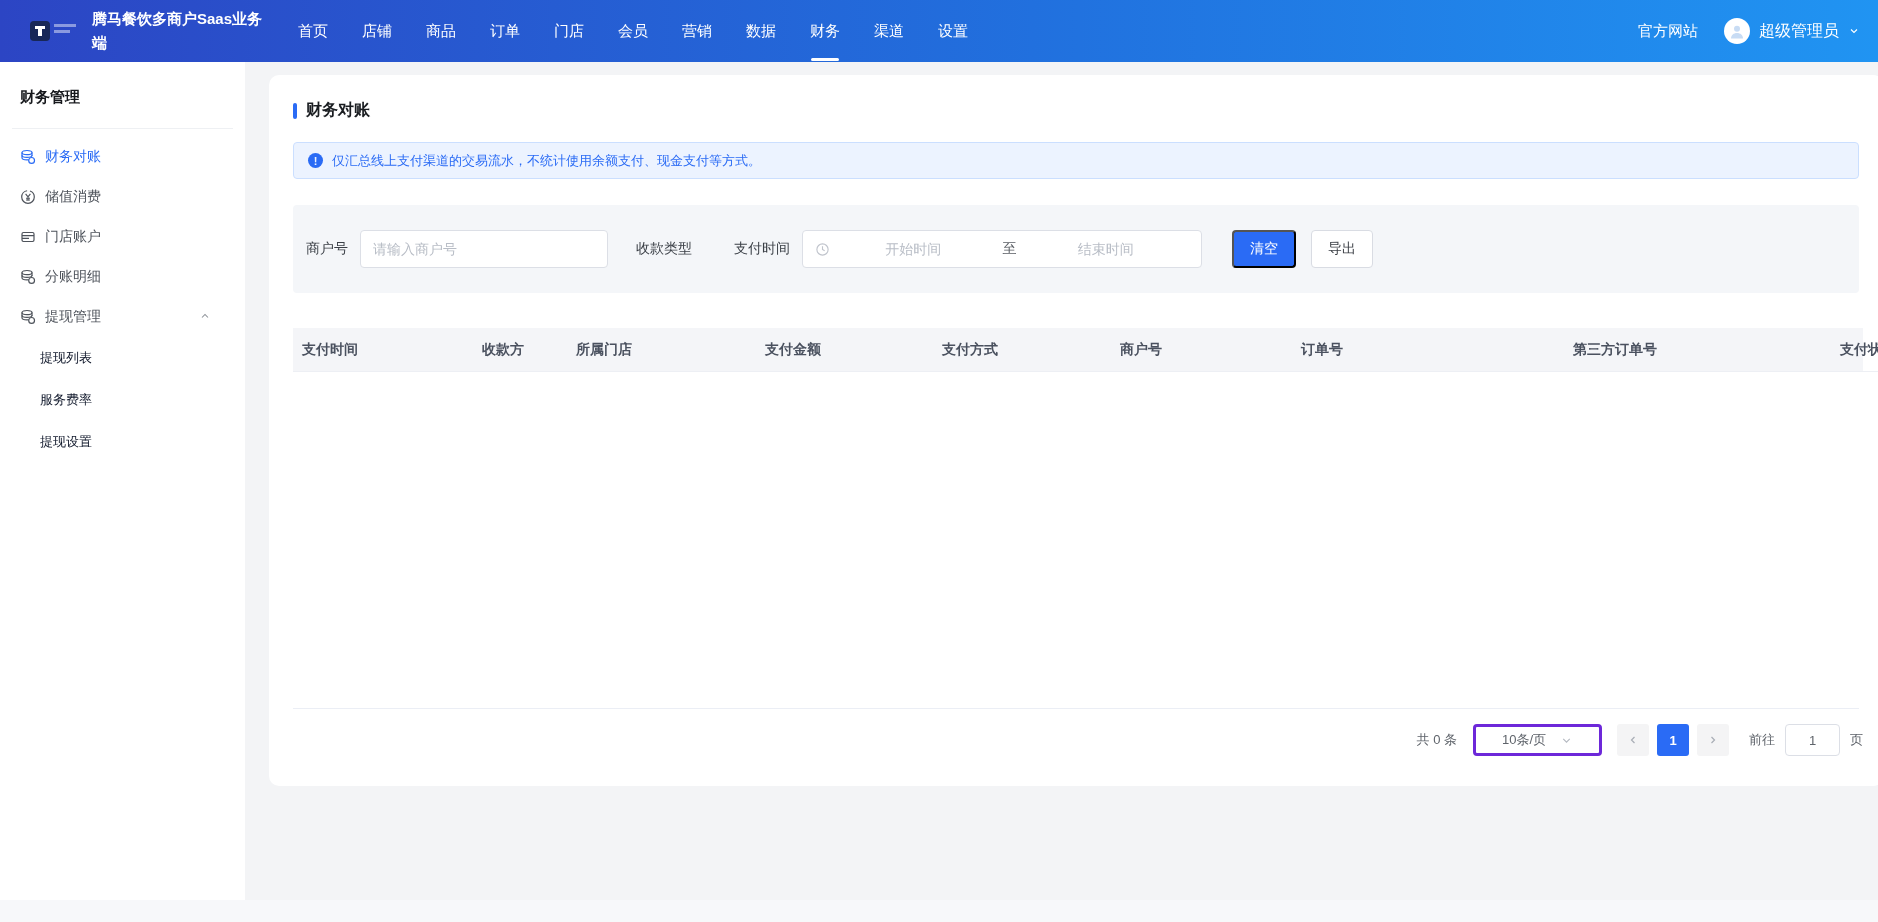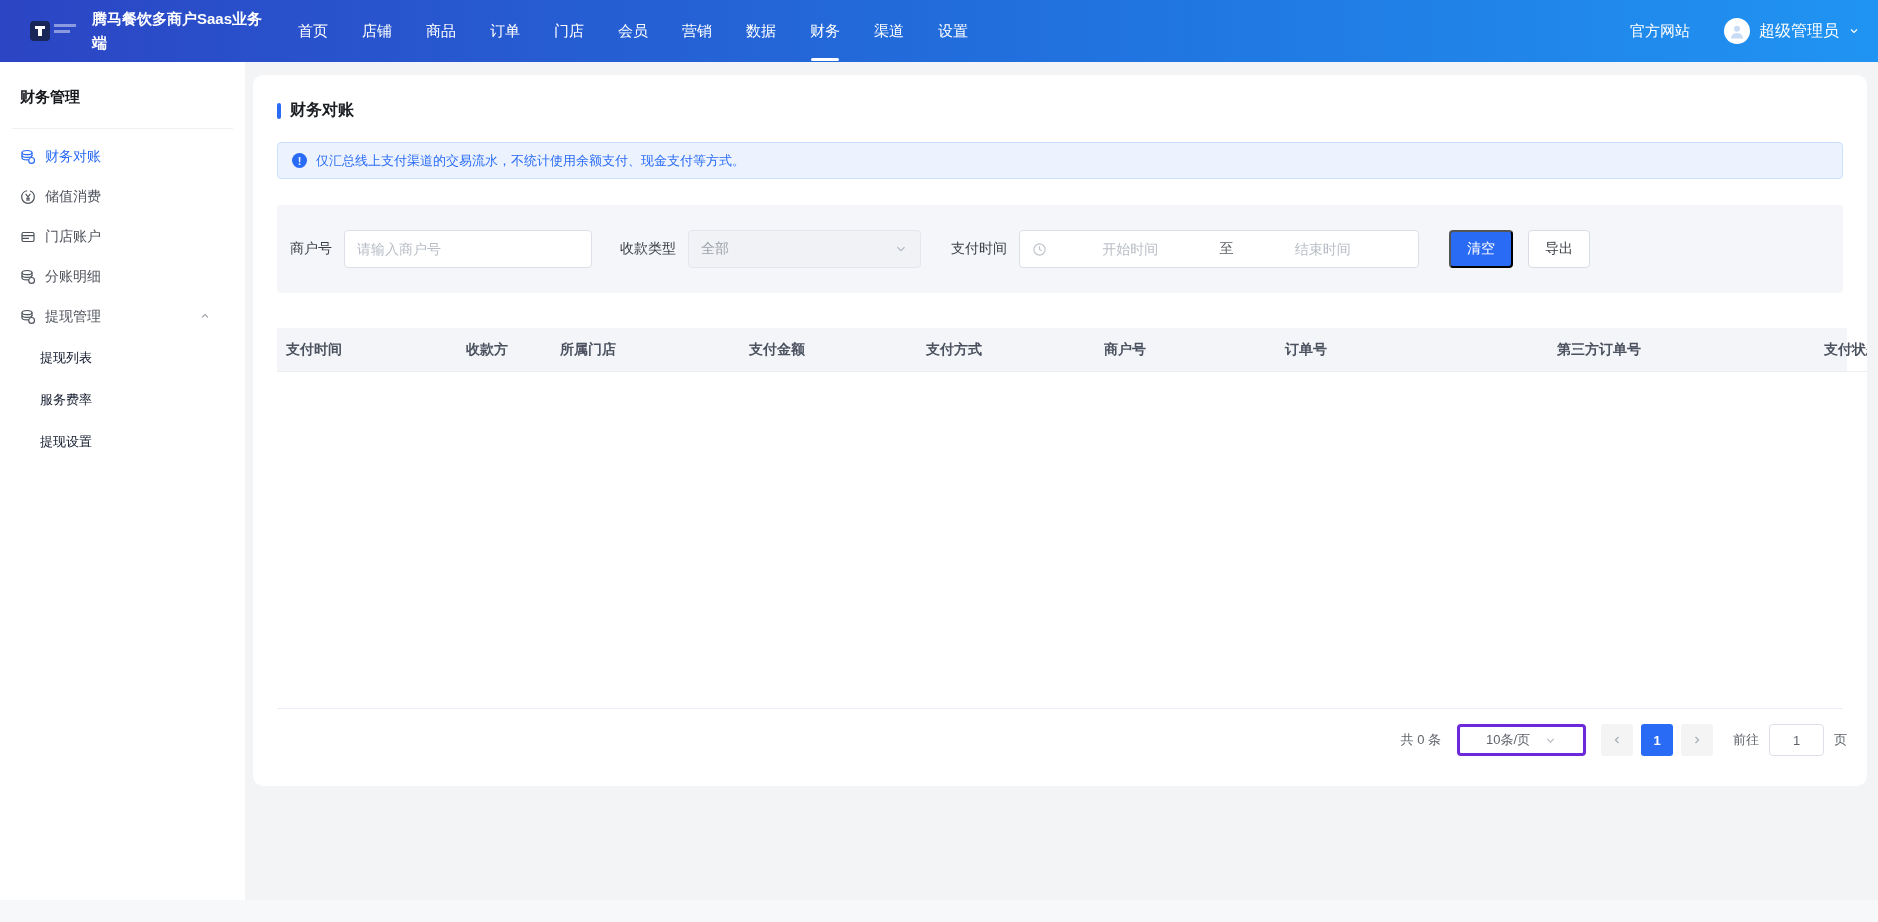--- a/index.html
+++ b/index.html
@@ -21,28 +21,28 @@
   .logo-bars{ position:absolute; left:24px; top:3px; }
   .logo-bars i{ display:block; width:22px; height:3px; background:rgba(255,255,255,.45); margin-bottom:3px;}
   .logo-bars i:last-child{ width:16px; }
   .brand-title{ font-size:15px; font-weight:bold; line-height:24px; width:172px; margin-left:42px;}
   .nav-menu{ display:flex; gap:34px; margin-left:22px; font-size:15px; }
   .nav-item{ position:relative; cursor:pointer; white-space:nowrap; padding:6px 0;}
   .nav-item.active::after{
     content:""; position:absolute; left:50%; transform:translateX(-50%);
     bottom:-14px; width:28px; height:3px; background:#fff; border-radius:2px;
   }
-  .nav-right{ margin-left:auto; display:flex; align-items:center; gap:34px; }
+  .nav-right{ margin-left:auto; display:flex; align-items:center; gap:26px; }
   .site-link{ font-size:15px; cursor:pointer; }
   .user{ display:flex; align-items:center; gap:9px; cursor:pointer; }
   .avatar{ width:26px; height:26px; border-radius:50%; background:#fff;
     display:flex; align-items:center; justify-content:center; overflow:hidden;}
   .user-name{ font-size:16px; }
   
-  .layout{ display:flex; height:860px; }
+  .layout{ display:flex; height:860px;gap:16px; }
   .sidebar{ width:245px; flex:none; background:#fff; padding:26px 20px 0; }
   .side-title{ font-size:15px; font-weight:bold; color:#17191d; }
   .side-divider{ height:1px; background:#eef0f3; margin:21px -8px 0; }
   .menu{ list-style:none; margin-top:8px; }
   .menu-item{ height:40px; display:flex; align-items:center; gap:9px;
     font-size:14px; color:#4e535b; cursor:pointer; position:relative; }
   .menu-item svg{ flex:none; }
   .menu-item.active{ color:#2a6bf5; }
   .menu-item .arrow{ position:absolute; right:14px; color:#8b9097; }
   .submenu{ display:flex; flex-wrap:wrap; padding-left:20px; }
@@ -227,28 +227,20 @@
 
       <div class="alert">
         <span class="info-icon">!</span>
         <span>仅汇总线上支付渠道的交易流水，不统计使用余额支付、现金支付等方式。</span>
       </div>
 
       <div class="filter">
         <span class="f-label">商户号</span>
         <input class="f-input" type="text" placeholder="请输入商户号" style="">
         <span class="f-label ml28">收款类型</span>
-        <div class="f-select">
-          <span>全部</span>
-          <span class="chev">
-            <svg width="14" height="14" viewBox="0 0 16 16">
-              <polyline points="4,6 8,10 12,6" fill="none" stroke="currentColor" stroke-width="1.4"></polyline>
-            </svg>
-          </span>
-        </div>
         <span class="f-label ml30">支付时间</span>
         <div class="date-range">
           <svg width="15" height="15" viewBox="0 0 16 16">
             <circle cx="8" cy="8" r="6" fill="none" stroke="#c0c4cc" stroke-width="1.2"></circle>
             <path d="M8 4.6V8l2.3 1.4" fill="none" stroke="#c0c4cc" stroke-width="1.2"></path>
           </svg>
           <input class="d-in" type="text" placeholder="开始时间" style="">
           <span class="range-sep">至</span>
           <input class="d-in" type="text" placeholder="结束时间" style="">
         </div>

